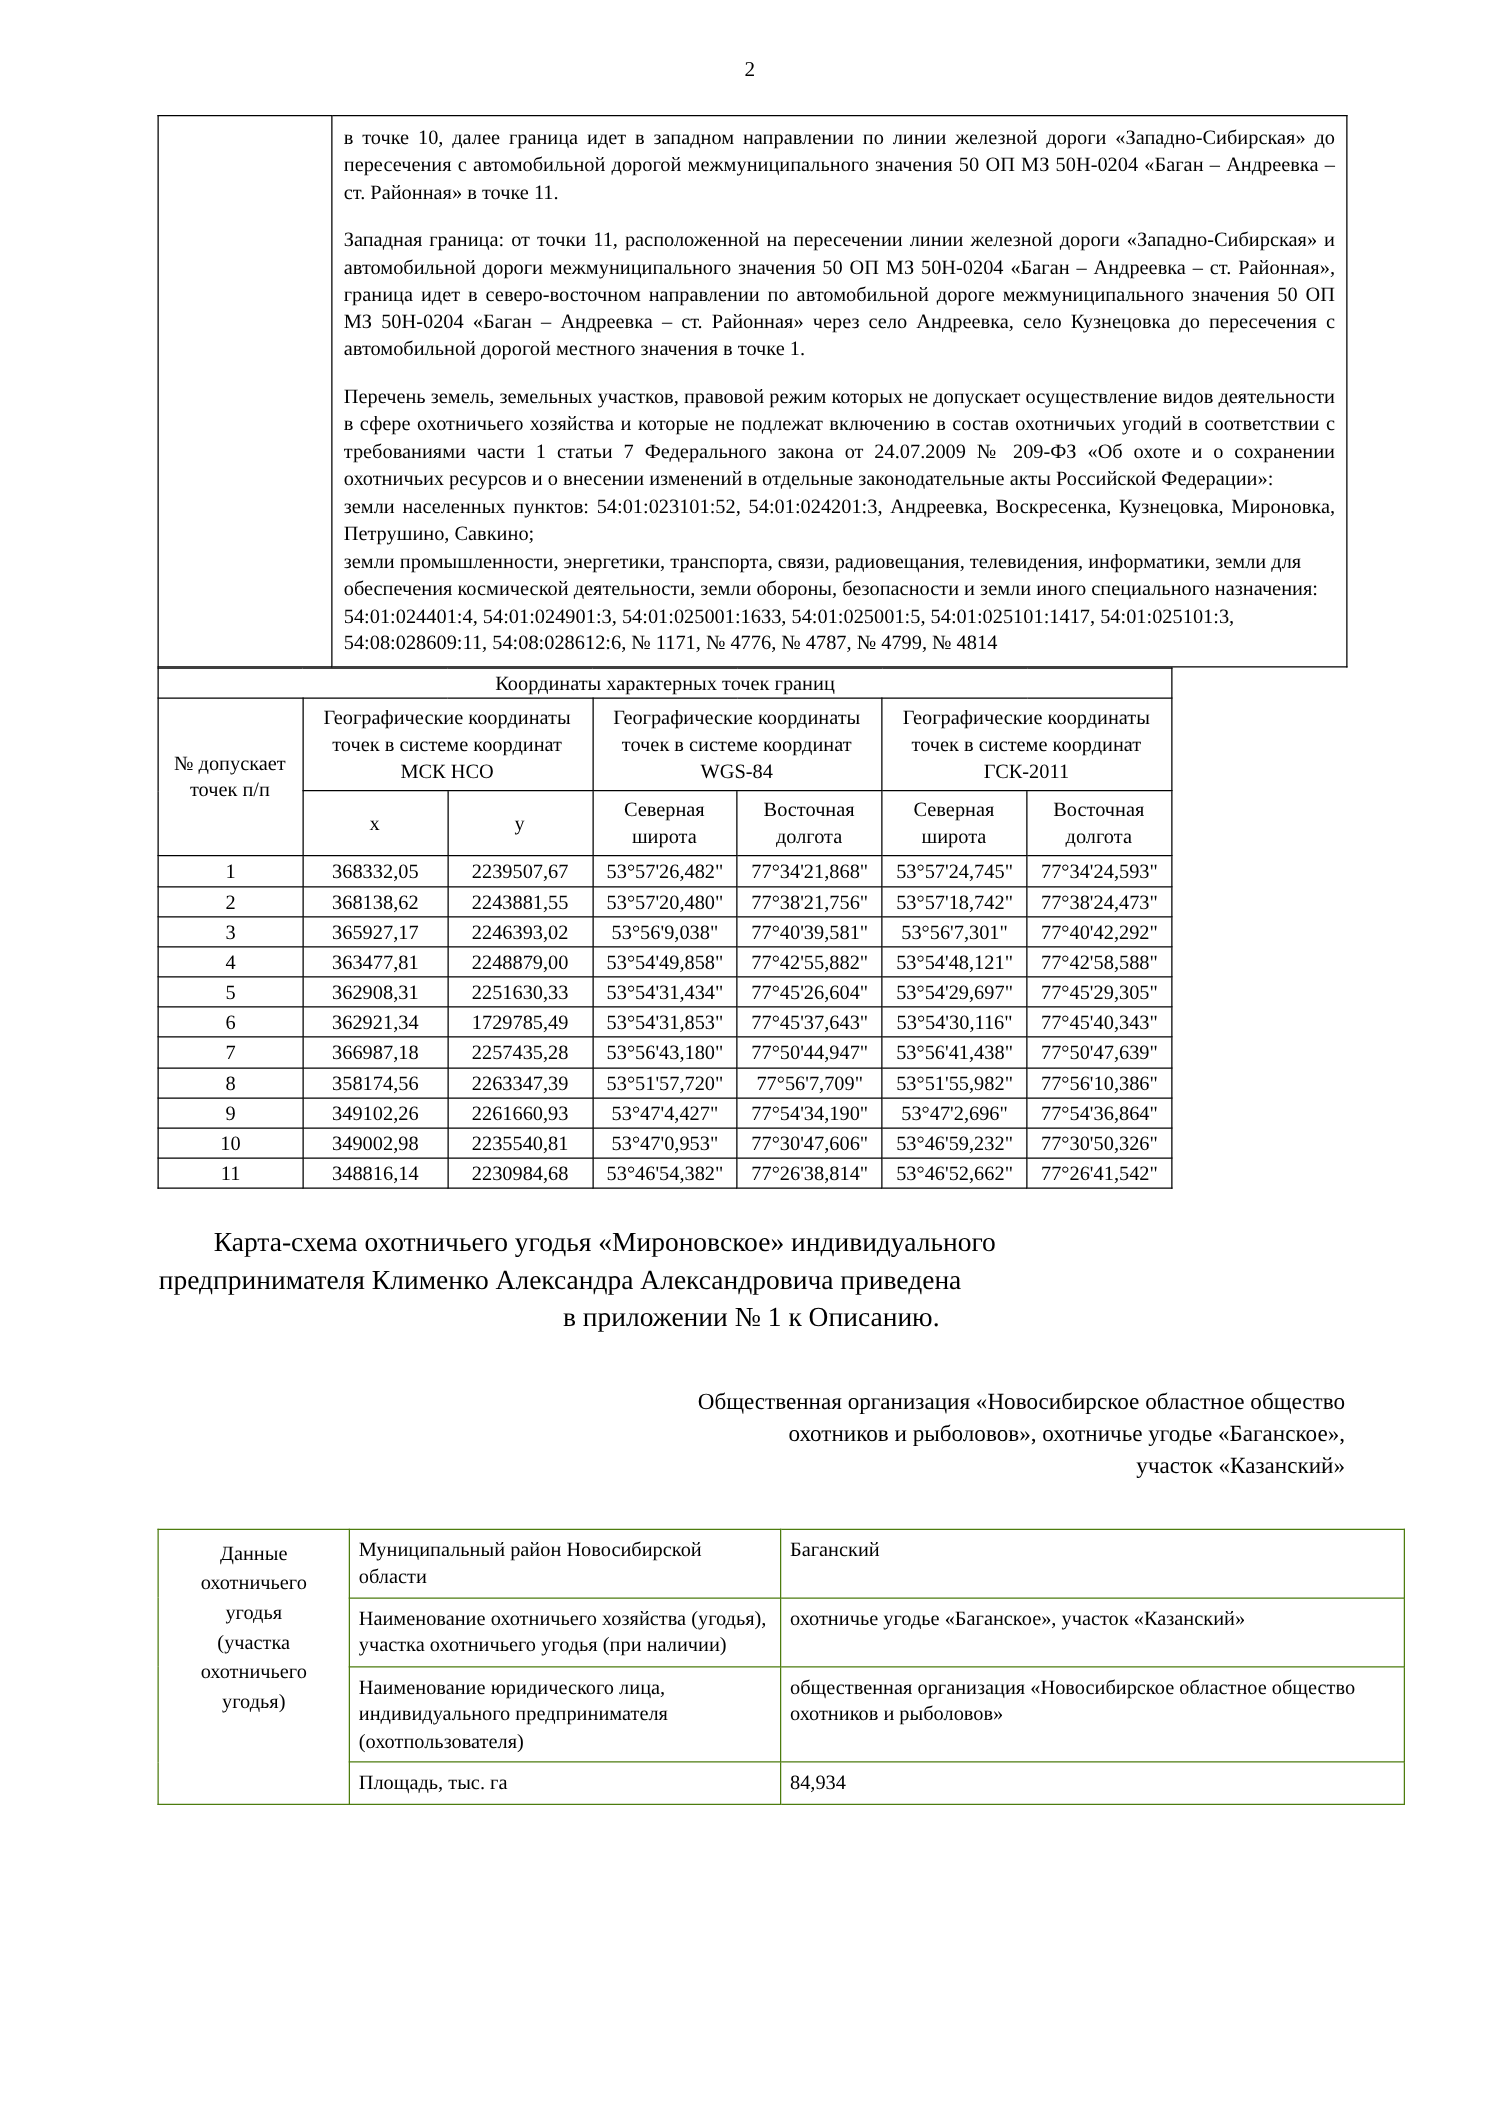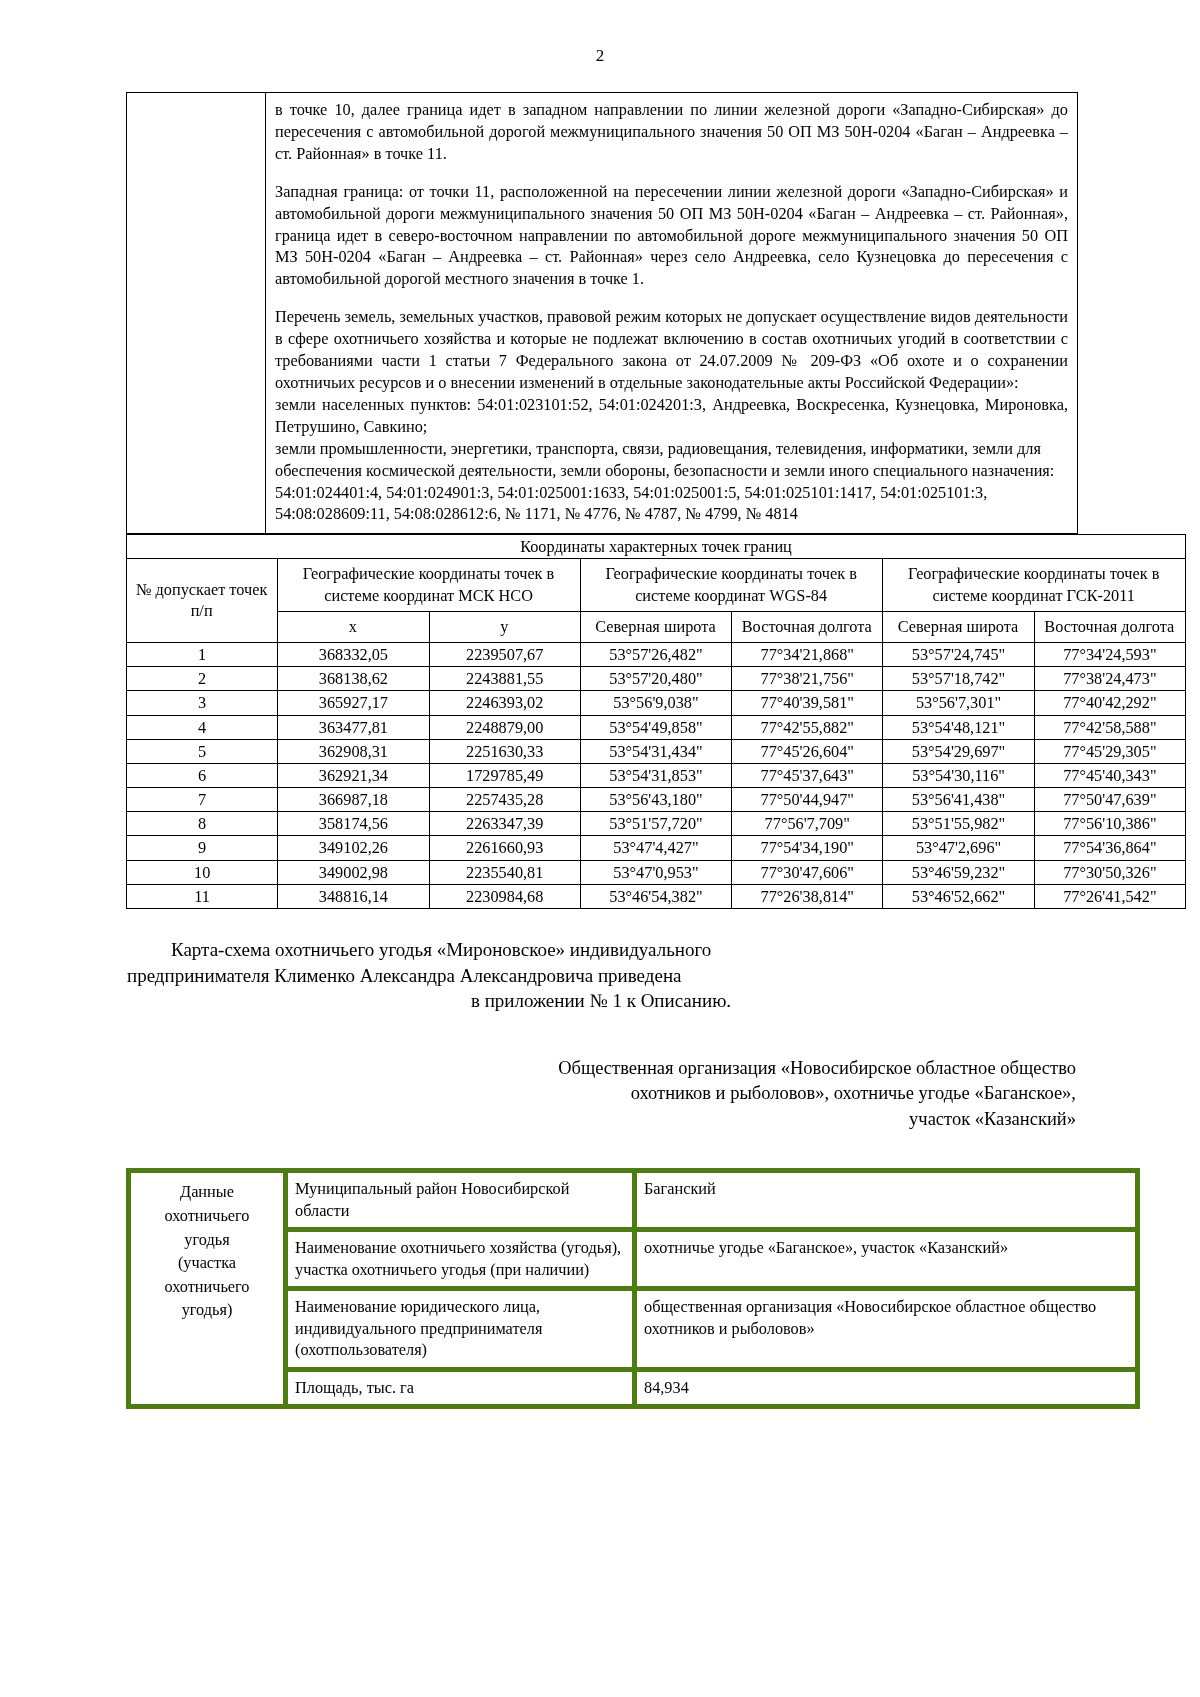--- a/index.html
+++ b/index.html
@@ -66,21 +66,21 @@
   .body-cell p.last { text-align: left; }
 
   
   .coord-title {
     text-align: center;
     font-size: 16.3px;
     padding: 3px 0 4px 0;
   }
   table.coord-table {
     border-collapse: collapse;
-    width: 1060px;
+    width: 812px;
     table-layout: fixed;
     font-size: 16.3px;
   }
   table.coord-table td {
     border: 1px solid #000000;
     padding: 1px 3px;
     text-align: center;
     vertical-align: middle;
     line-height: 1.3;
   }
@@ -91,21 +91,21 @@
   .c-num { width: 138px; }
   .c-x   { width: 105px; }
   .c-y   { width: 117px; }
   .c-ns1 { width: 118px; }
   .c-ew1 { width: 125px; }
   .c-ns2 { width: 118px; }
   .c-ew2 { width: 130px; }
 
   
   .para-block {
-    font-size: 19px;
+    font-size: 22px;
     line-height: 1.35;
     text-align: justify;
     margin-top: 28px;
     padding: 0 1px;
   }
   .para-block .indent { text-indent: 44px; }
   .para-block p { margin: 0; }
   .para-block p.lastline { text-align: center; }
 
   .center-title {
@@ -118,21 +118,21 @@
 
   
   table.info-table {
     border-collapse: collapse;
     width: 952px;
     table-layout: fixed;
     margin-top: 36px;
     font-size: 16.3px;
   }
   table.info-table td {
-    border: 5px solid #4d7c0f;
+    border: 1px solid #4d7c0f;
     vertical-align: top;
     padding: 5px 7px 6px 7px;
     line-height: 1.32;
   }
   table.info-table td.side {
     text-align: center;
     vertical-align: top;
     padding-top: 7px;
   }
   .i-side  { width: 138px; }

